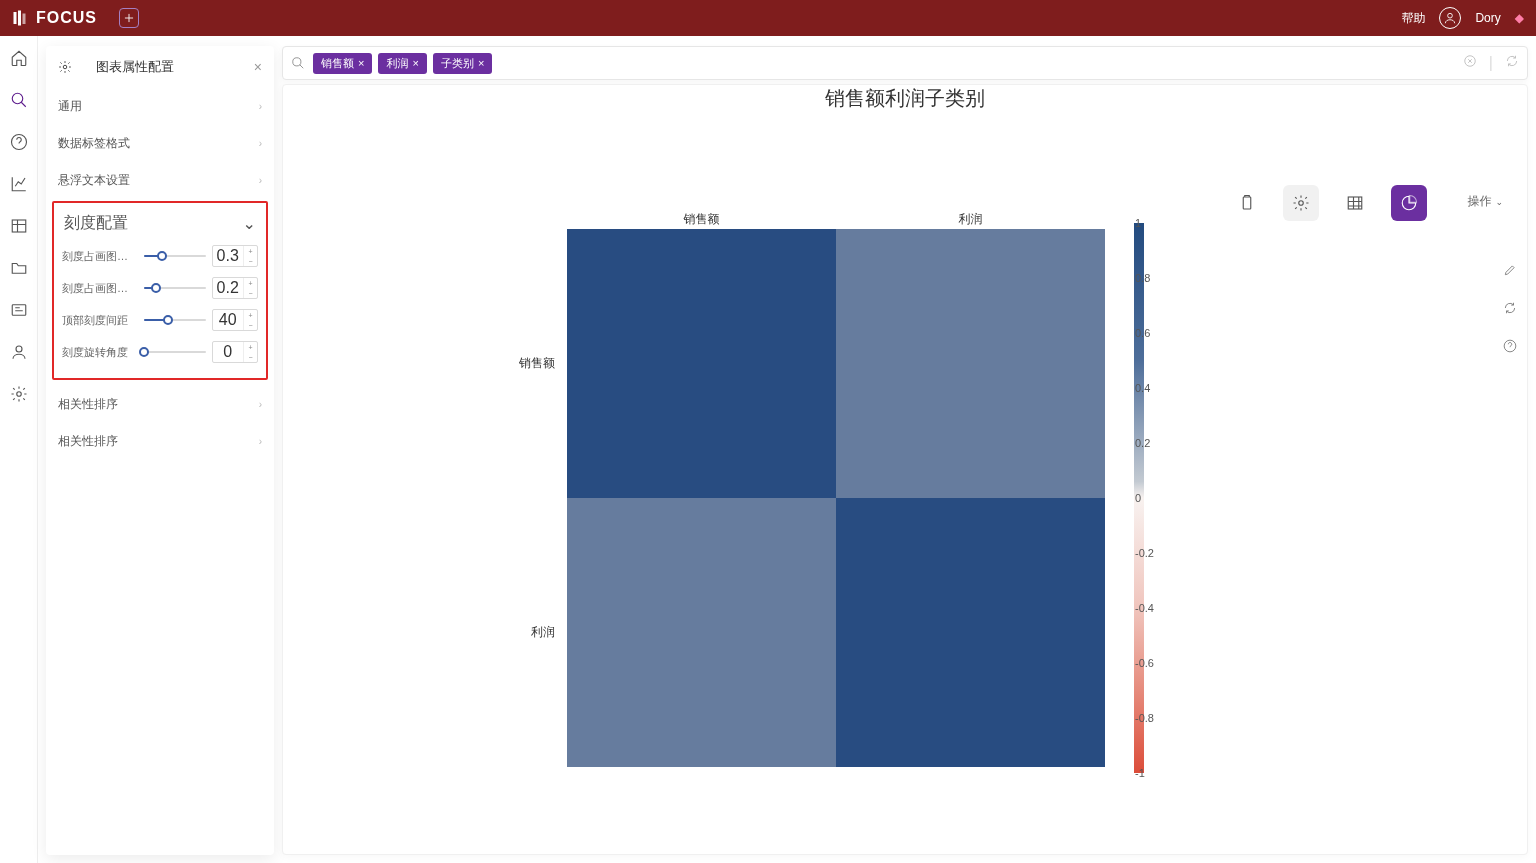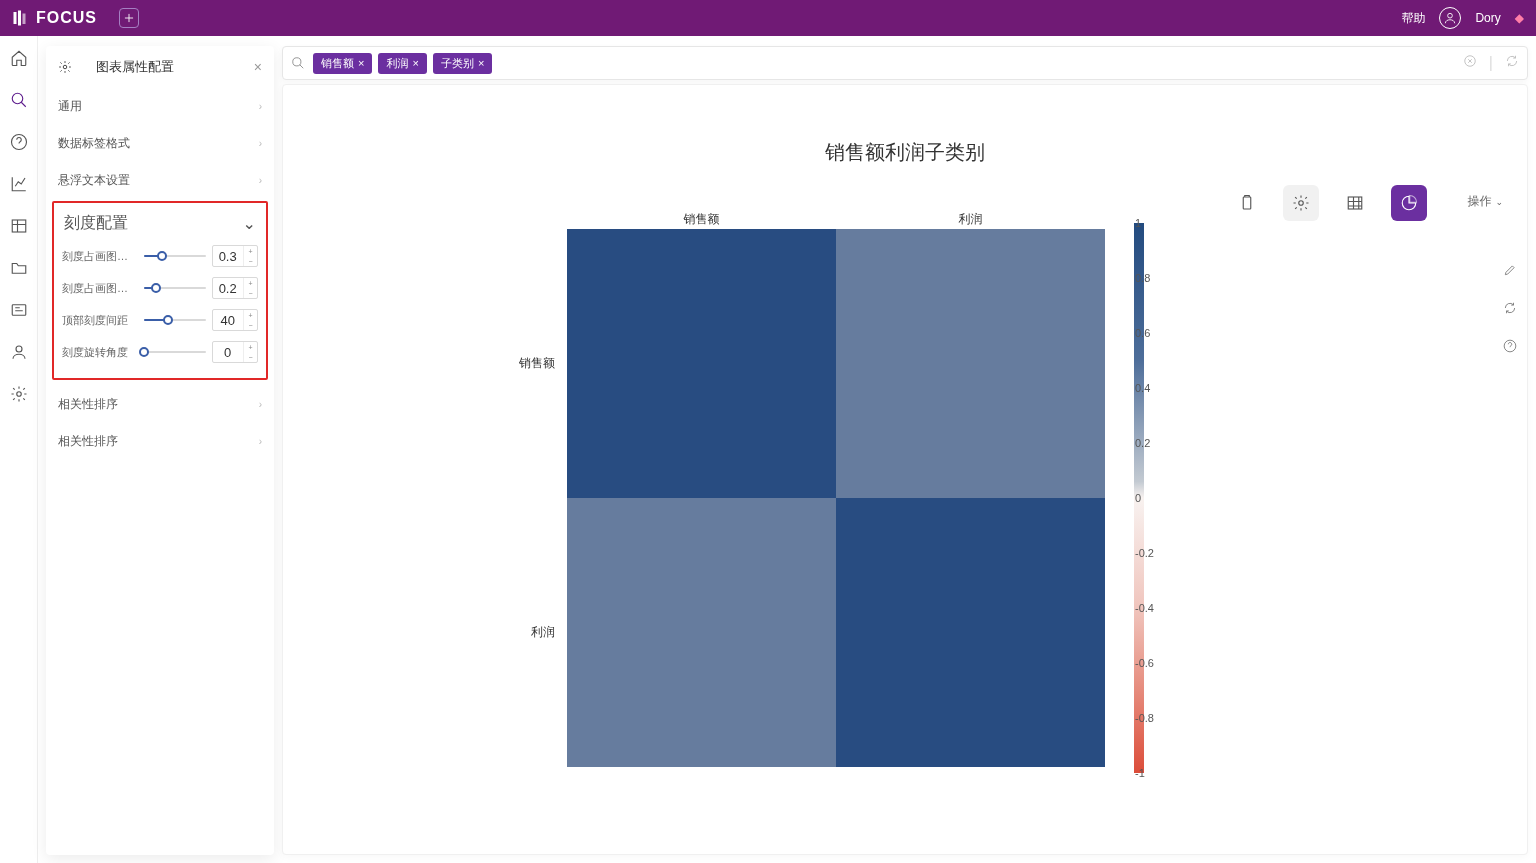--- a/index.html
+++ b/index.html
@@ -1,19 +1,19 @@
 <!DOCTYPE html>
 <html><head>
 <meta charset="utf-8">
 <style>
 * { box-sizing: border-box; margin: 0; padding: 0; font-family: -apple-system, "PingFang SC", "Microsoft YaHei", sans-serif; }
 body { width: 1536px; height: 863px; background: #fff; overflow: hidden; }
 
 
-.topbar { height: 36px; background: #701a75; display: flex; align-items: center; color: #fff; padding: 0 12px; }
+.topbar { height: 36px; background: #7f1d1d; display: flex; align-items: center; color: #fff; padding: 0 12px; }
 .brand { display:flex; align-items:center; gap:6px; font-weight:600; font-size:16px; letter-spacing:1px; }
 .brand svg { height:18px; }
 .plus-btn { margin-left: 22px; width:20px; height:20px; border:1px solid #a57fc3; border-radius:4px; display:flex; align-items:center; justify-content:center; color:#fff; font-size:14px; cursor:pointer; }
 .top-right { margin-left:auto; display:flex; align-items:center; gap:14px; font-size:12px; }
 .avatar { width:22px; height:22px; border:1.5px solid #fff; border-radius:50%; display:flex; align-items:center; justify-content:center; }
 .diamond { font-size:12px; color:#ff7ea8; }
 
 
 .leftrail { position:absolute; left:0; top:36px; width:38px; height:calc(100% - 36px); background:#fff; border-right:1px solid #eee; display:flex; flex-direction:column; align-items:center; padding-top:12px; gap:22px; }
 .rail-icon { width:20px; height:20px; display:flex; align-items:center; justify-content:center; color:#555; cursor:pointer; }
@@ -27,21 +27,21 @@
 .sect .chev { color:#bbb; font-size:10px; }
 .highlight-box { margin:2px 6px 6px 6px; border:2px solid #e12828; border-radius:2px; padding:6px 4px 10px 4px; }
 .cfg-head { display:flex; align-items:center; justify-content:space-between; padding:4px 6px 6px 6px; font-size:16px; color:#555; }
 .cfg-row { display:flex; align-items:center; gap:6px; padding:5px 4px; }
 .cfg-label { width:82px; font-size:11px; color:#666; white-space:nowrap; overflow:hidden; text-overflow:ellipsis; }
 .slider { flex:0 0 62px; height:12px; position:relative; }
 .slider .track { position:absolute; top:5px; left:0; right:0; height:2px; background:#d9d9d9; border-radius:1px; }
 .slider .fill { position:absolute; top:5px; left:0; height:2px; background:#3a5ea8; border-radius:1px; }
 .slider .thumb { position:absolute; top:1px; width:10px; height:10px; background:#fff; border:2px solid #3a5ea8; border-radius:50%; transform:translateX(-50%); }
 .spin { width:50px; height:22px; border:1px solid #d9d9d9; border-radius:2px; display:flex; align-items:center; position:relative; }
-.spin input { border:none; outline:none; width:30px; text-align:center; font-size:13px; color:#333; }
+.spin input { border:none; outline:none; width:30px; text-align:center; font-size:16px; color:#333; }
 .spin .btns { position:absolute; right:0; top:0; bottom:0; width:14px; display:flex; flex-direction:column; border-left:1px solid #eee; }
 .spin .btns div { flex:1; display:flex; align-items:center; justify-content:center; font-size:7px; color:#888; cursor:pointer; }
 
 
 .searchbar { position:absolute; left:282px; right:8px; top:46px; height:34px; border:1px solid #e6e6e6; border-radius:4px; display:flex; align-items:center; padding:0 8px; gap:8px; background:#fff; box-shadow:0 2px 6px rgba(0,0,0,.04); }
 .sb-search { color:#888; display:flex; align-items:center; }
 .pill { background:#6b2fa0; color:#fff; display:flex; align-items:center; gap:4px; padding:3px 8px; border-radius:3px; font-size:11px; }
 .pill .x { cursor:pointer; font-size:11px; }
 .sb-right { margin-left:auto; display:flex; align-items:center; gap:12px; color:#bbb; }
 
@@ -50,21 +50,21 @@
 .act { width:36px; height:36px; display:flex; align-items:center; justify-content:center; border-radius:6px; color:#555; cursor:pointer; }
 .act.active-grey { background:#f1f1f1; color:#555; }
 .act.active-purple { background:#6b2fa0; color:#fff; }
 .ops-btn { position:absolute; right:24px; top:108px; font-size:12px; color:#666; display:flex; align-items:center; gap:4px; cursor:pointer; }
 
 
 .rtools { position:absolute; right:10px; top:178px; display:flex; flex-direction:column; gap:20px; color:#777; }
 
 
 .chart-wrap { position:absolute; left:282px; right:8px; top:84px; bottom:8px; background:#fff; border:1px solid #f0f0f0; border-radius:4px; box-shadow:0 2px 8px rgba(0,0,0,.03); }
-.chart-title { text-align:center; font-size:20px; color:#333; margin-top:54px; }
+.chart-title { text-align:center; font-size:20px; color:#333; }
 .heatmap { position:absolute; left:284px; top:144px; width:538px; height:538px; }
 .hm-col-labels { position:absolute; left:284px; top:126px; width:538px; display:flex; }
 .hm-col-labels div { flex:1; text-align:center; font-size:12px; color:#333; font-weight:500; }
 .hm-row-labels { position:absolute; left:232px; top:144px; width:40px; height:538px; display:flex; flex-direction:column; }
 .hm-row-labels div { flex:1; display:flex; align-items:center; justify-content:flex-end; font-size:12px; font-weight:500; color:#333; }
 .hm-cell { position:absolute; }
 
 .legend { position:absolute; left:836px; top:138px; width:40px; height:550px; }
 .legend-bar { width:10px; height:100%; background:linear-gradient(to bottom,#234b7f 0%,#4e6e9a 25%,#c3cad2 47%,#f8f2f0 50%,#f0c5bd 70%,#e68b7c 85%,#dc4d3a 100%); margin:0 auto; }
 .legend-ticks { position:absolute; left:16px; top:0; height:100%; font-size:11px; color:#555; }

